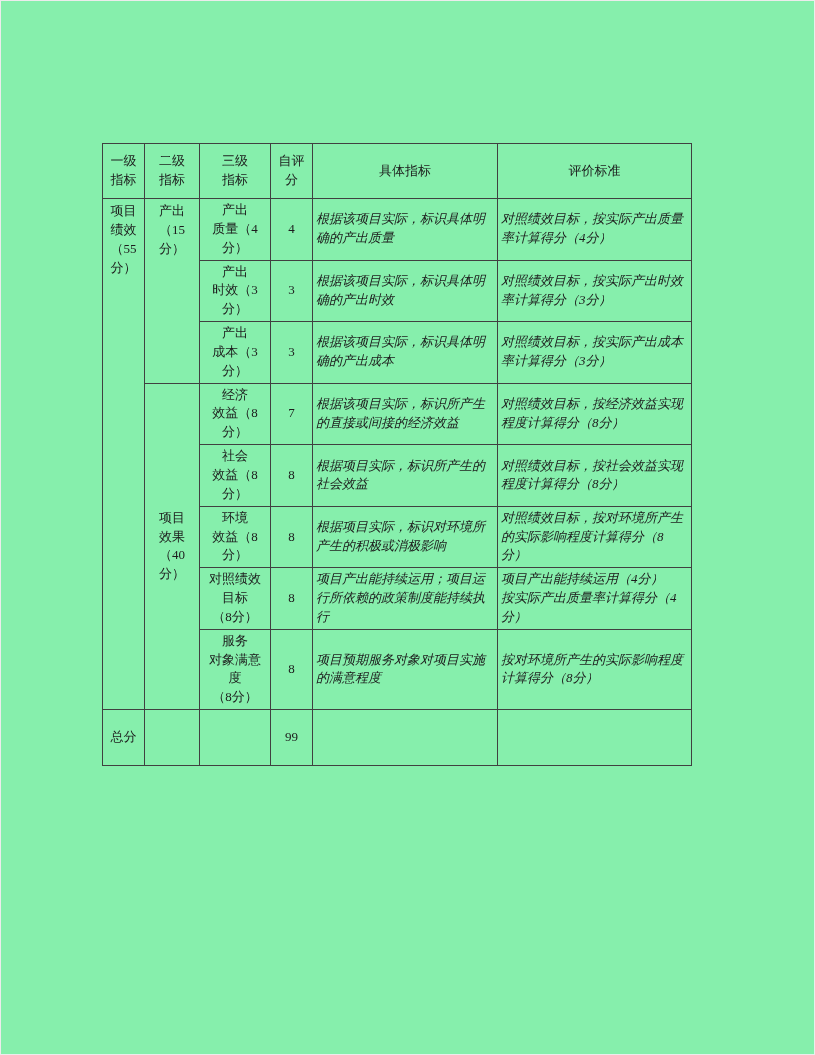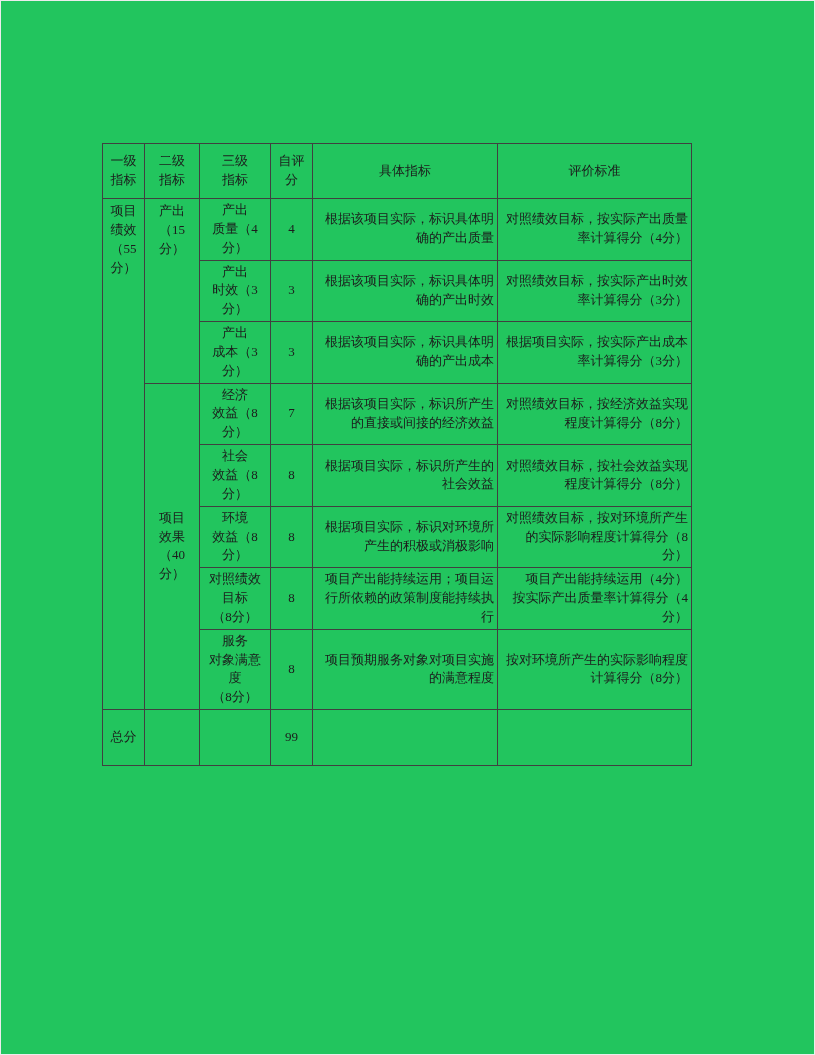--- a/index.html
+++ b/index.html
@@ -6,21 +6,21 @@
   html, body { width: 815px; height: 1055px; }
   body {
     position: relative;
     background: #ffffff;
     font-family: "Liberation Serif", "DejaVu Serif", serif;
     color: #1c1c1c;
   }
   .page {
     position: absolute;
     inset: 0;
-    background: #22c55e;
+    background: #86efac;
     box-shadow: inset 0 0 0 1px #ececec;
   }
   table.eval {
     position: absolute;
     left: 102px;
     top: 143px;
     width: 589px;
     border-collapse: collapse;
     table-layout: fixed;
     font-size: 13px;
@@ -31,21 +31,21 @@
     vertical-align: middle;
     text-align: center;
     white-space: pre-line;
     line-height: 1.45;
     padding: 2px 3px;
     overflow: hidden;
   }
   .eval thead tr { height: 55px; }
   .eval tbody tr { height: 57px; }
   .eval tr.total-row { height: 56px; }
-  .eval td.desc { text-align: right; }
+  .eval td.desc { text-align: left; font-style: italic; }
   .eval td.v-top { vertical-align: top; padding-top: 3px; }
   .page-number {
     position: absolute;
     left: 0;
     right: 0;
     top: 908px;
     text-align: center;
     font-size: 14px;
     color: #222222;
   }
@@ -97,21 +97,21 @@
 时效（3分）</td>
         <td>3</td>
         <td class="desc">根据该项目实际，标识具体明确的产出时效</td>
         <td class="desc">对照绩效目标，按实际产出时效率计算得分（3分）</td>
       </tr>
       <tr>
         <td>产出
 成本（3分）</td>
         <td>3</td>
         <td class="desc">根据该项目实际，标识具体明确的产出成本</td>
-        <td class="desc">根据项目实际，按实际产出成本率计算得分（3分）</td>
+        <td class="desc">对照绩效目标，按实际产出成本率计算得分（3分）</td>
       </tr>
       <tr>
         <td rowspan="5">项目
 效果（40
 分）</td>
         <td>经济
 效益（8分）</td>
         <td>7</td>
         <td class="desc">根据该项目实际，标识所产生的直接或间接的经济效益</td>
         <td class="desc">对照绩效目标，按经济效益实现程度计算得分（8分）</td>

